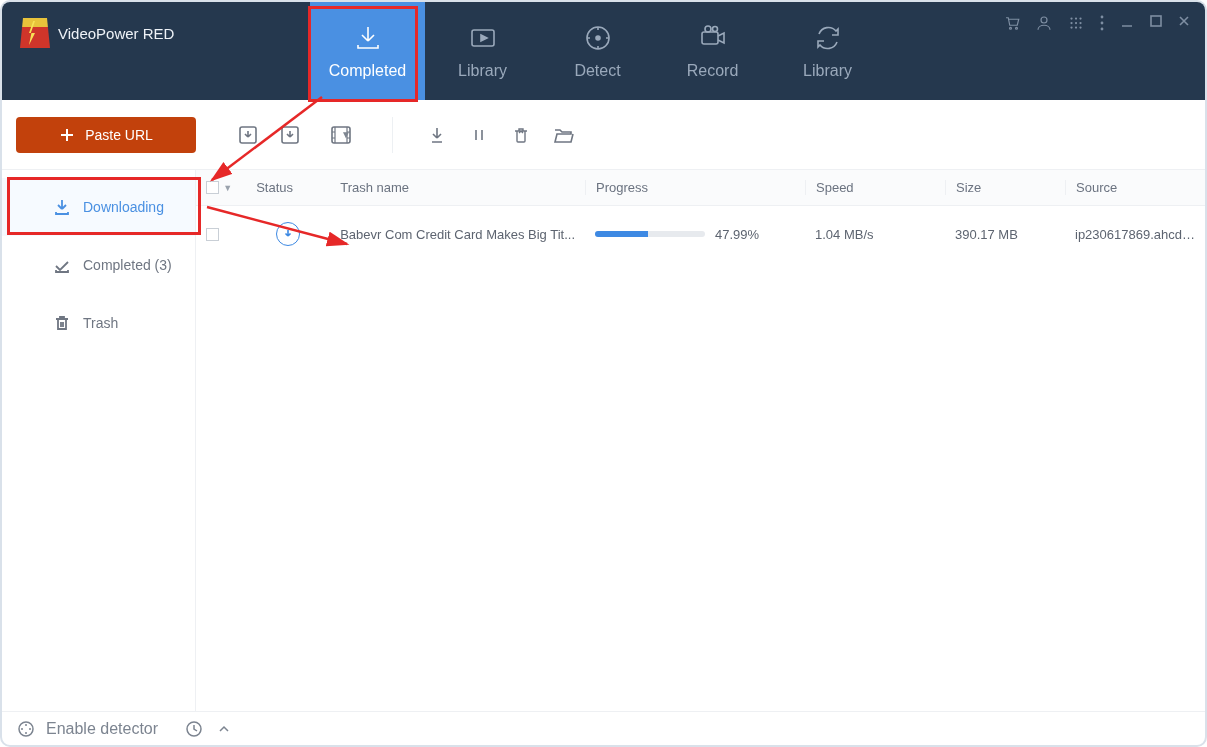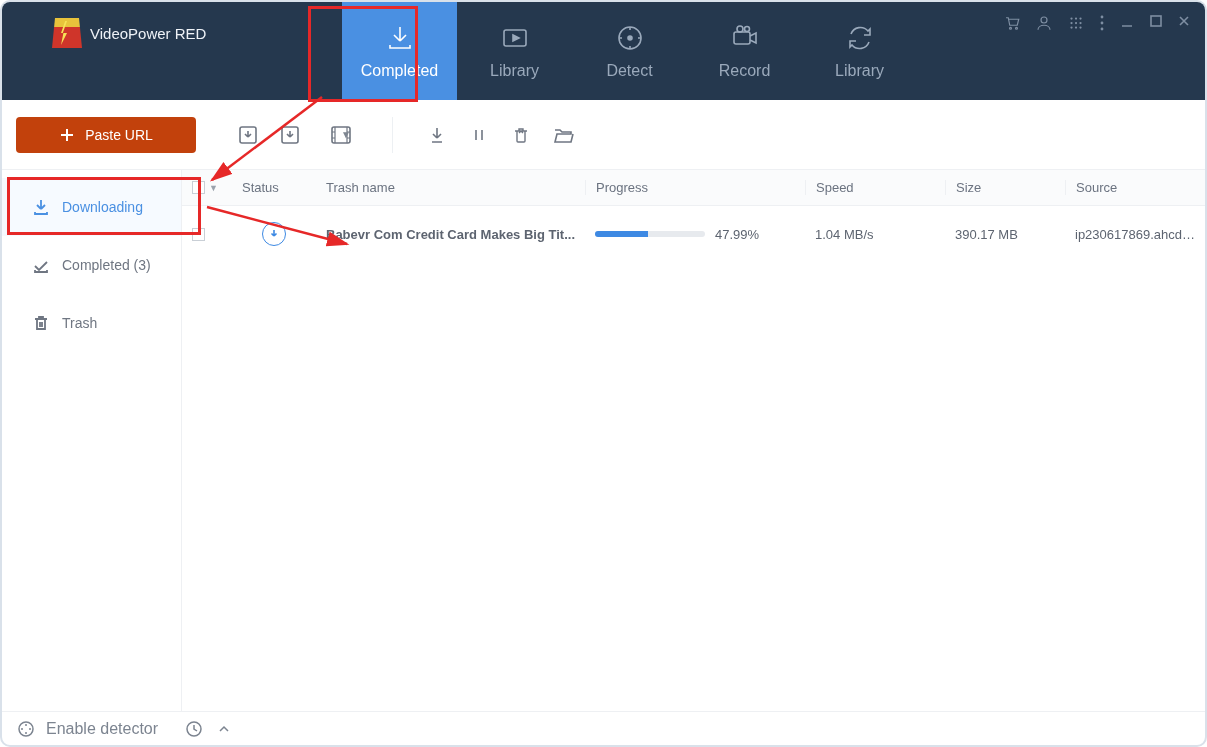--- a/index.html
+++ b/index.html
@@ -2,21 +2,21 @@
 <html><head>
 <meta charset="utf-8">
 <style>
 * { box-sizing: border-box; margin: 0; padding: 0; font-family: -apple-system, "Segoe UI", Arial, sans-serif; }
 body { background: #fff; width: 1207px; height: 747px; overflow: hidden; }
 
 .app { width: 1207px; height: 747px; border: 2px solid #d9e1ea; border-radius: 10px; overflow: hidden; display: flex; flex-direction: column; position: relative; }
 
 
 .header { background: #25384e; height: 98px; display: flex; align-items: stretch; position: relative; }
-.brand { display: flex; align-items: center; gap: 8px; padding: 0 18px; min-width: 300px; align-self: flex-start; margin-top: 16px; margin-left: 32px; }
+.brand { display: flex; align-items: center; gap: 8px; padding: 0 18px; min-width: 300px; align-self: flex-start; margin-top: 16px; }
 .brand-logo { width: 30px; height: 30px; background: linear-gradient(#e8c33b 0 30%, #cf352a 30% 100%); clip-path: polygon(10% 0, 90% 0, 100% 100%, 0 100%); position: relative; }
 .brand-logo::after { content: ""; position: absolute; left: 30%; top: 10%; width: 6px; height: 80%; background: #f7e156; clip-path: polygon(70% 0, 100% 0, 30% 50%, 100% 50%, 0 100%, 40% 50%, 0 50%); }
 .brand-text { color: #eef2f7; font-size: 15px; font-weight: 500; }
 
 .nav { display: flex; align-items: stretch; margin-left: 8px; }
 .nav-item { width: 115px; display: flex; flex-direction: column; align-items: center; justify-content: center; gap: 8px; color: #9aa9bb; cursor: pointer; }
 .nav-item.active { background: #4a90e2; color: #fff; }
 .nav-item .nav-label { font-size: 16px; }
 .nav-icon { width: 32px; height: 32px; display: flex; align-items: center; justify-content: center; }
 .nav-icon svg { stroke: currentColor; fill: none; stroke-width: 1.6; }
@@ -29,40 +29,40 @@
 .paste-url { background: #c2410c; color: #fff; border-radius: 4px; height: 36px; width: 180px; display: flex; align-items: center; justify-content: center; gap: 10px; font-size: 14px; cursor: pointer; }
 .tb-group { display: flex; align-items: center; gap: 18px; margin-left: 34px; color: #6f7682; }
 .tb-btn { width: 24px; height: 24px; display: flex; align-items: center; justify-content: center; cursor: pointer; }
 .tb-btn svg { stroke: currentColor; fill: none; stroke-width: 1.6; }
 .tb-div { width: 1px; height: 36px; background: #edf0f3; margin: 0 14px; }
 .tb-caret { font-size: 10px; color: #7d8590; margin-left: -12px; }
 
 
 .main { flex: 1; display: flex; min-height: 0; }
 .sidebar { width: 198px; border-right: 1px solid #eef0f3; padding-top: 8px; }
-.side-item { height: 58px; display: flex; align-items: center; gap: 12px; padding-left: 30px; color: #6f7682; font-size: 14px; cursor: pointer; }
+.side-item { height: 58px; display: flex; align-items: center; gap: 12px; padding-left: 51px; color: #6f7682; font-size: 14px; cursor: pointer; }
 .side-item.active { color: #4a90e2; background: #f6faff; }
 .side-item svg { stroke: currentColor; fill: none; stroke-width: 1.8; }
 
 .content { flex: 1; display: flex; flex-direction: column; }
 .thead { height: 36px; display: flex; align-items: center; background: #fafbfc; border-bottom: 1px solid #eef0f3; color: #6b7380; font-size: 13px; }
 .th { padding: 0 10px; }
 .th.chk { width: 50px; display: flex; align-items: center; gap: 4px; }
 .th.status { width: 84px; }
 .th.fname { flex: 1; }
 .th.progress { width: 220px; border-left: 1px solid #eef0f3; }
 .th.speed { width: 140px; border-left: 1px solid #eef0f3; }
 .th.size { width: 120px; border-left: 1px solid #eef0f3; }
 .th.source { width: 140px; border-left: 1px solid #eef0f3; }
 
 .trow { height: 56px; display: flex; align-items: center; color: #5d6470; font-size: 13px; }
 .td { padding: 0 10px; }
 .td.chk { width: 50px; }
 .td.status { width: 84px; display: flex; justify-content: center; }
-.td.fname { flex: 1; white-space: nowrap; overflow: hidden; text-overflow: ellipsis; font-weight: bold; }
+.td.fname { flex: 1; white-space: nowrap; overflow: hidden; text-overflow: ellipsis; }
 .td.progress { width: 220px; display: flex; align-items: center; gap: 10px; }
 .td.speed { width: 140px; }
 .td.size { width: 120px; }
 .td.source { width: 140px; white-space: nowrap; overflow: hidden; text-overflow: ellipsis; }
 .pbar { width: 110px; height: 6px; background: #e7eaee; border-radius: 3px; overflow: hidden; }
 .pbar .fill { height: 100%; background: #3d89e3; }
 .status-circ { width: 24px; height: 24px; border: 1.6px solid #3d89e3; border-radius: 50%; display: flex; align-items: center; justify-content: center; color: #3d89e3; }
 .chkbox { width: 13px; height: 13px; border: 1px solid #c9cfd6; background: #fff; }
 
 

